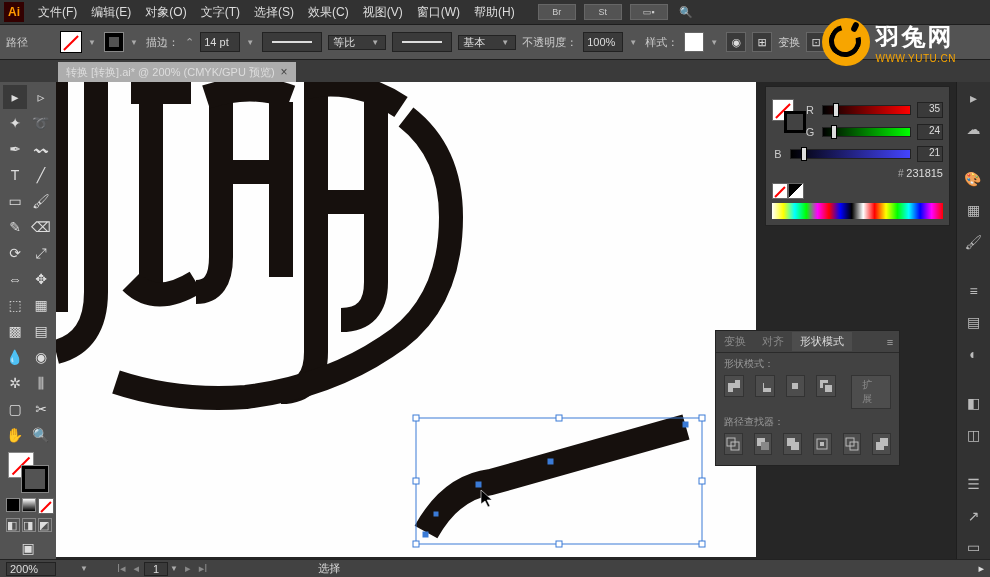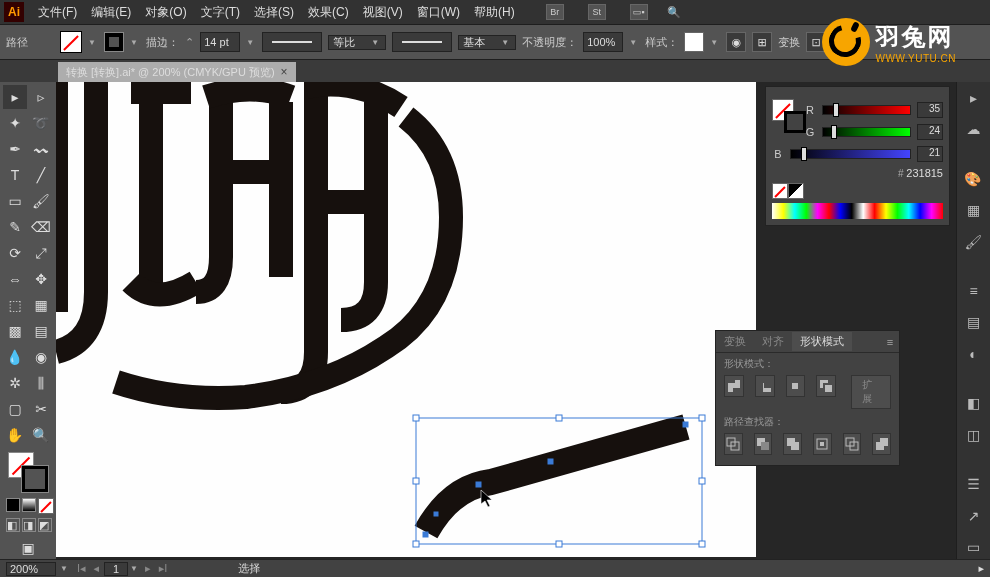--- a/index.html
+++ b/index.html
@@ -2,21 +2,21 @@
 <html><head>
 <meta charset="utf-8">
 <style>
 *{margin:0;padding:0;box-sizing:border-box;font-family:"Microsoft YaHei",sans-serif;font-size:11px;color:#ddd;}
 body{width:990px;height:577px;background:#323232;overflow:hidden;position:relative;}
 
 .menubar{height:24px;background:#323232;display:flex;align-items:center;padding:0 4px;gap:2px;}
 .app-icon{width:20px;height:20px;background:#330000;color:#ff9a00;font-weight:bold;display:flex;align-items:center;justify-content:center;border-radius:0;font-size:12px;margin-right:6px;}
 .menu-item{padding:2px 6px;font-size:12px;color:#ddd;}
 .menu-sep{flex:1;}
-.menu-square{width:18px;height:16px;background:#535353;border:1px solid #666;margin:0 11px;display:flex;align-items:center;justify-content:center;font-size:9px;color:#ccc;}
+.menu-square{width:38px;height:16px;background:#535353;border:1px solid #666;margin:0 3px;display:flex;align-items:center;justify-content:center;font-size:9px;color:#ccc;}
 .menu-search{width:28px;height:16px;display:flex;align-items:center;justify-content:center;}
 
 .controlbar{height:36px;background:#535353;border-top:1px solid #1e1e1e;border-bottom:1px solid #1e1e1e;display:flex;align-items:center;padding:0 6px;gap:6px;}
 .ctrl-label{color:#ccc;}
 .swatch-none{width:22px;height:22px;background:#fff;position:relative;border:1px solid #000;}
 .swatch-none::after{content:"";position:absolute;left:0;right:0;top:50%;border-top:2px solid red;transform:rotate(-45deg);}
 .ctrl-dropdown-arrow{width:10px;font-size:8px;color:#aaa;}
 .ctrl-box{width:20px;height:20px;border:1px solid #666;background:#3a3a3a;display:flex;align-items:center;justify-content:center;}
 .ctrl-input{width:40px;height:20px;background:#3a3a3a;border:1px solid #222;color:#ddd;padding:0 3px;font-size:11px;}
 .ctrl-line{width:60px;height:20px;background:#3a3a3a;border:1px solid #222;display:flex;align-items:center;justify-content:center;}
@@ -63,21 +63,21 @@
 .pf-tab{padding:2px 8px;color:#888;font-size:11px;}
 .pf-tab.active{color:#ddd;background:#4d4d4d;}
 .pf-menu{margin-left:auto;width:18px;text-align:center;color:#aaa;}
 .pf-section{padding:4px 8px;}
 .pf-label{color:#999;font-size:10px;margin-bottom:4px;}
 .pf-icons{display:flex;gap:11px;margin-bottom:6px;}
 .pf-btn{width:22px;height:22px;background:#4d4d4d;border:1px solid #333;display:flex;align-items:center;justify-content:center;}
 .pf-btn svg{width:14px;height:14px;}
 .pf-expand{margin-left:4px;padding:2px 10px;background:#4d4d4d;border:1px solid #333;color:#888;font-size:10px;}
 
-.statusbar{position:absolute;bottom:0;left:0;right:0;height:18px;background:#424242;border-top:1px solid #222;display:flex;align-items:center;padding:0 6px;gap:4px;font-size:10px;color:#ccc;}
+.statusbar{position:absolute;bottom:0;left:0;right:0;height:18px;background:#424242;border-top:1px solid #222;display:flex;align-items:center;padding:0 6px;gap:24px;font-size:10px;color:#ccc;}
 .sb-zoom{width:50px;background:#3a3a3a;border:1px solid #222;padding:0 3px;}
 .sb-nav{display:flex;align-items:center;gap:2px;}
 .sb-arrow{padding:0 3px;color:#888;}
 .sb-page{width:24px;background:#3a3a3a;border:1px solid #222;text-align:center;}
 
 .watermark{position:absolute;top:18px;right:34px;display:flex;align-items:center;gap:6px;z-index:50;pointer-events:none;}
 .wm-logo{width:48px;height:48px;background:#f7a500;border-radius:50%;position:relative;}
 .wm-logo::before{content:"";position:absolute;width:22px;height:22px;border:5px solid #000;border-radius:50%;top:7px;left:7px;border-top-color:transparent;transform:rotate(30deg);}
 .wm-logo::after{content:"";position:absolute;width:6px;height:10px;background:#000;top:4px;right:12px;border-radius:3px;transform:rotate(25deg);}
 .wm-text{}

